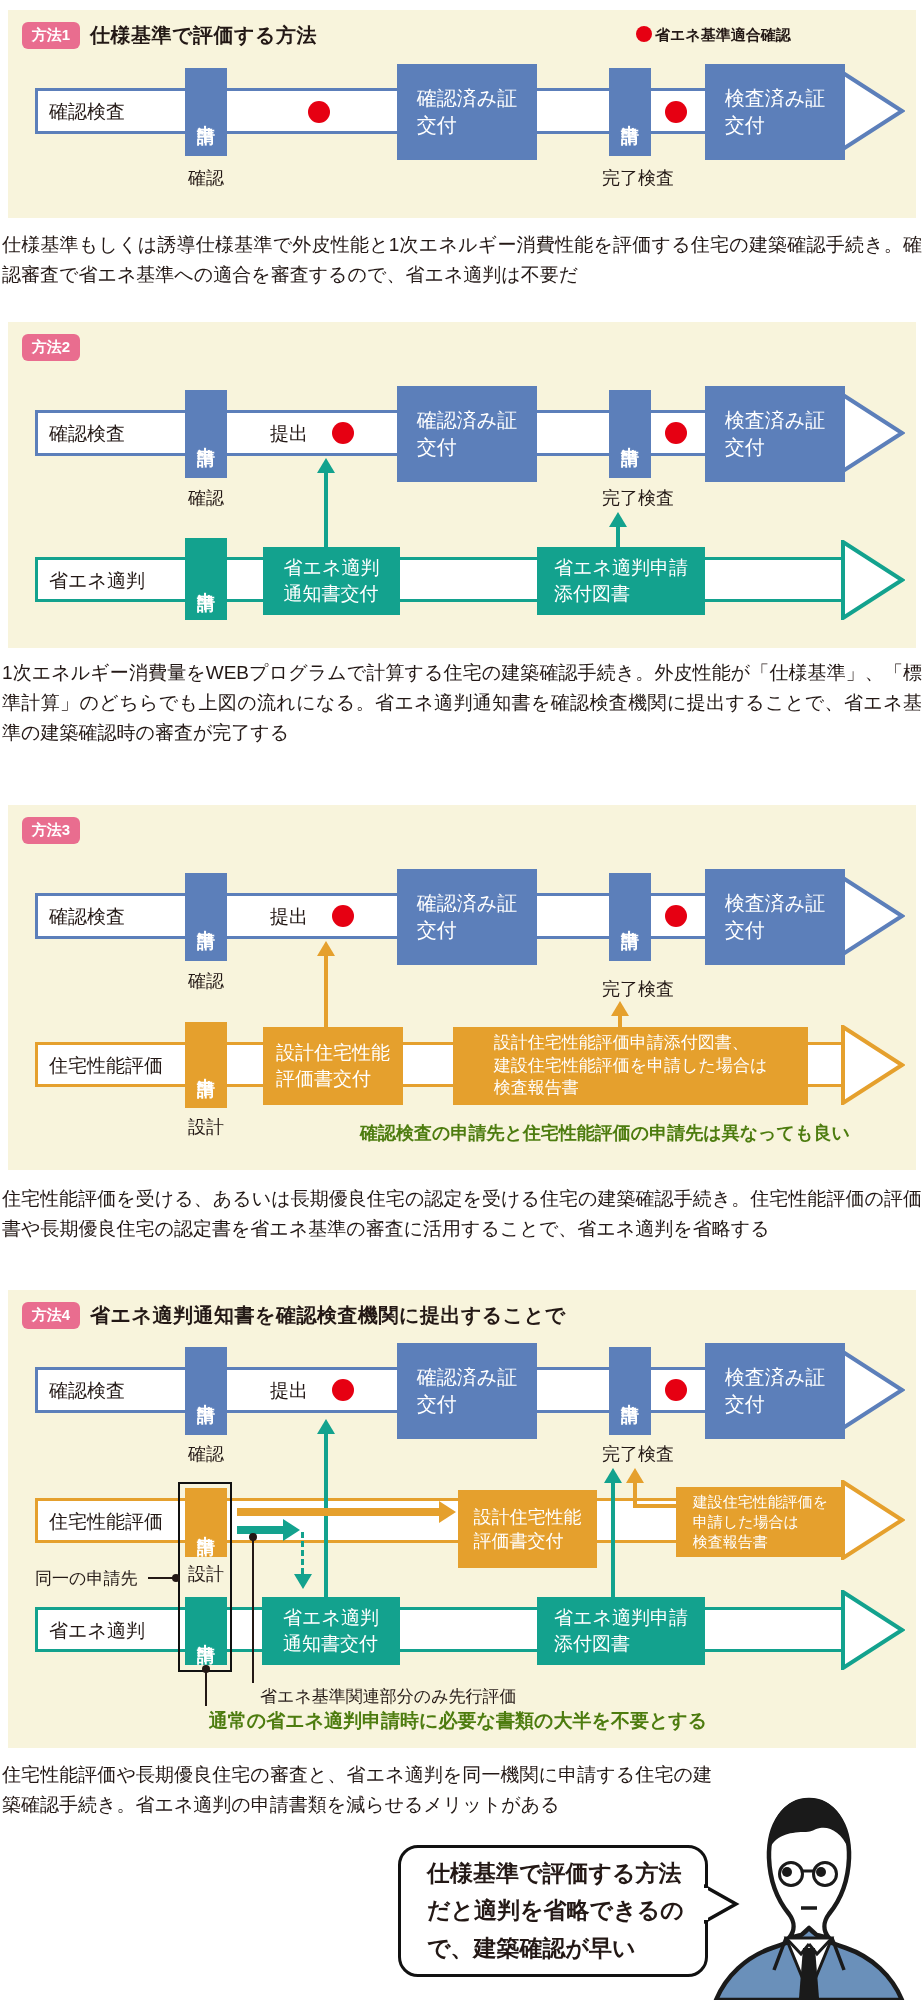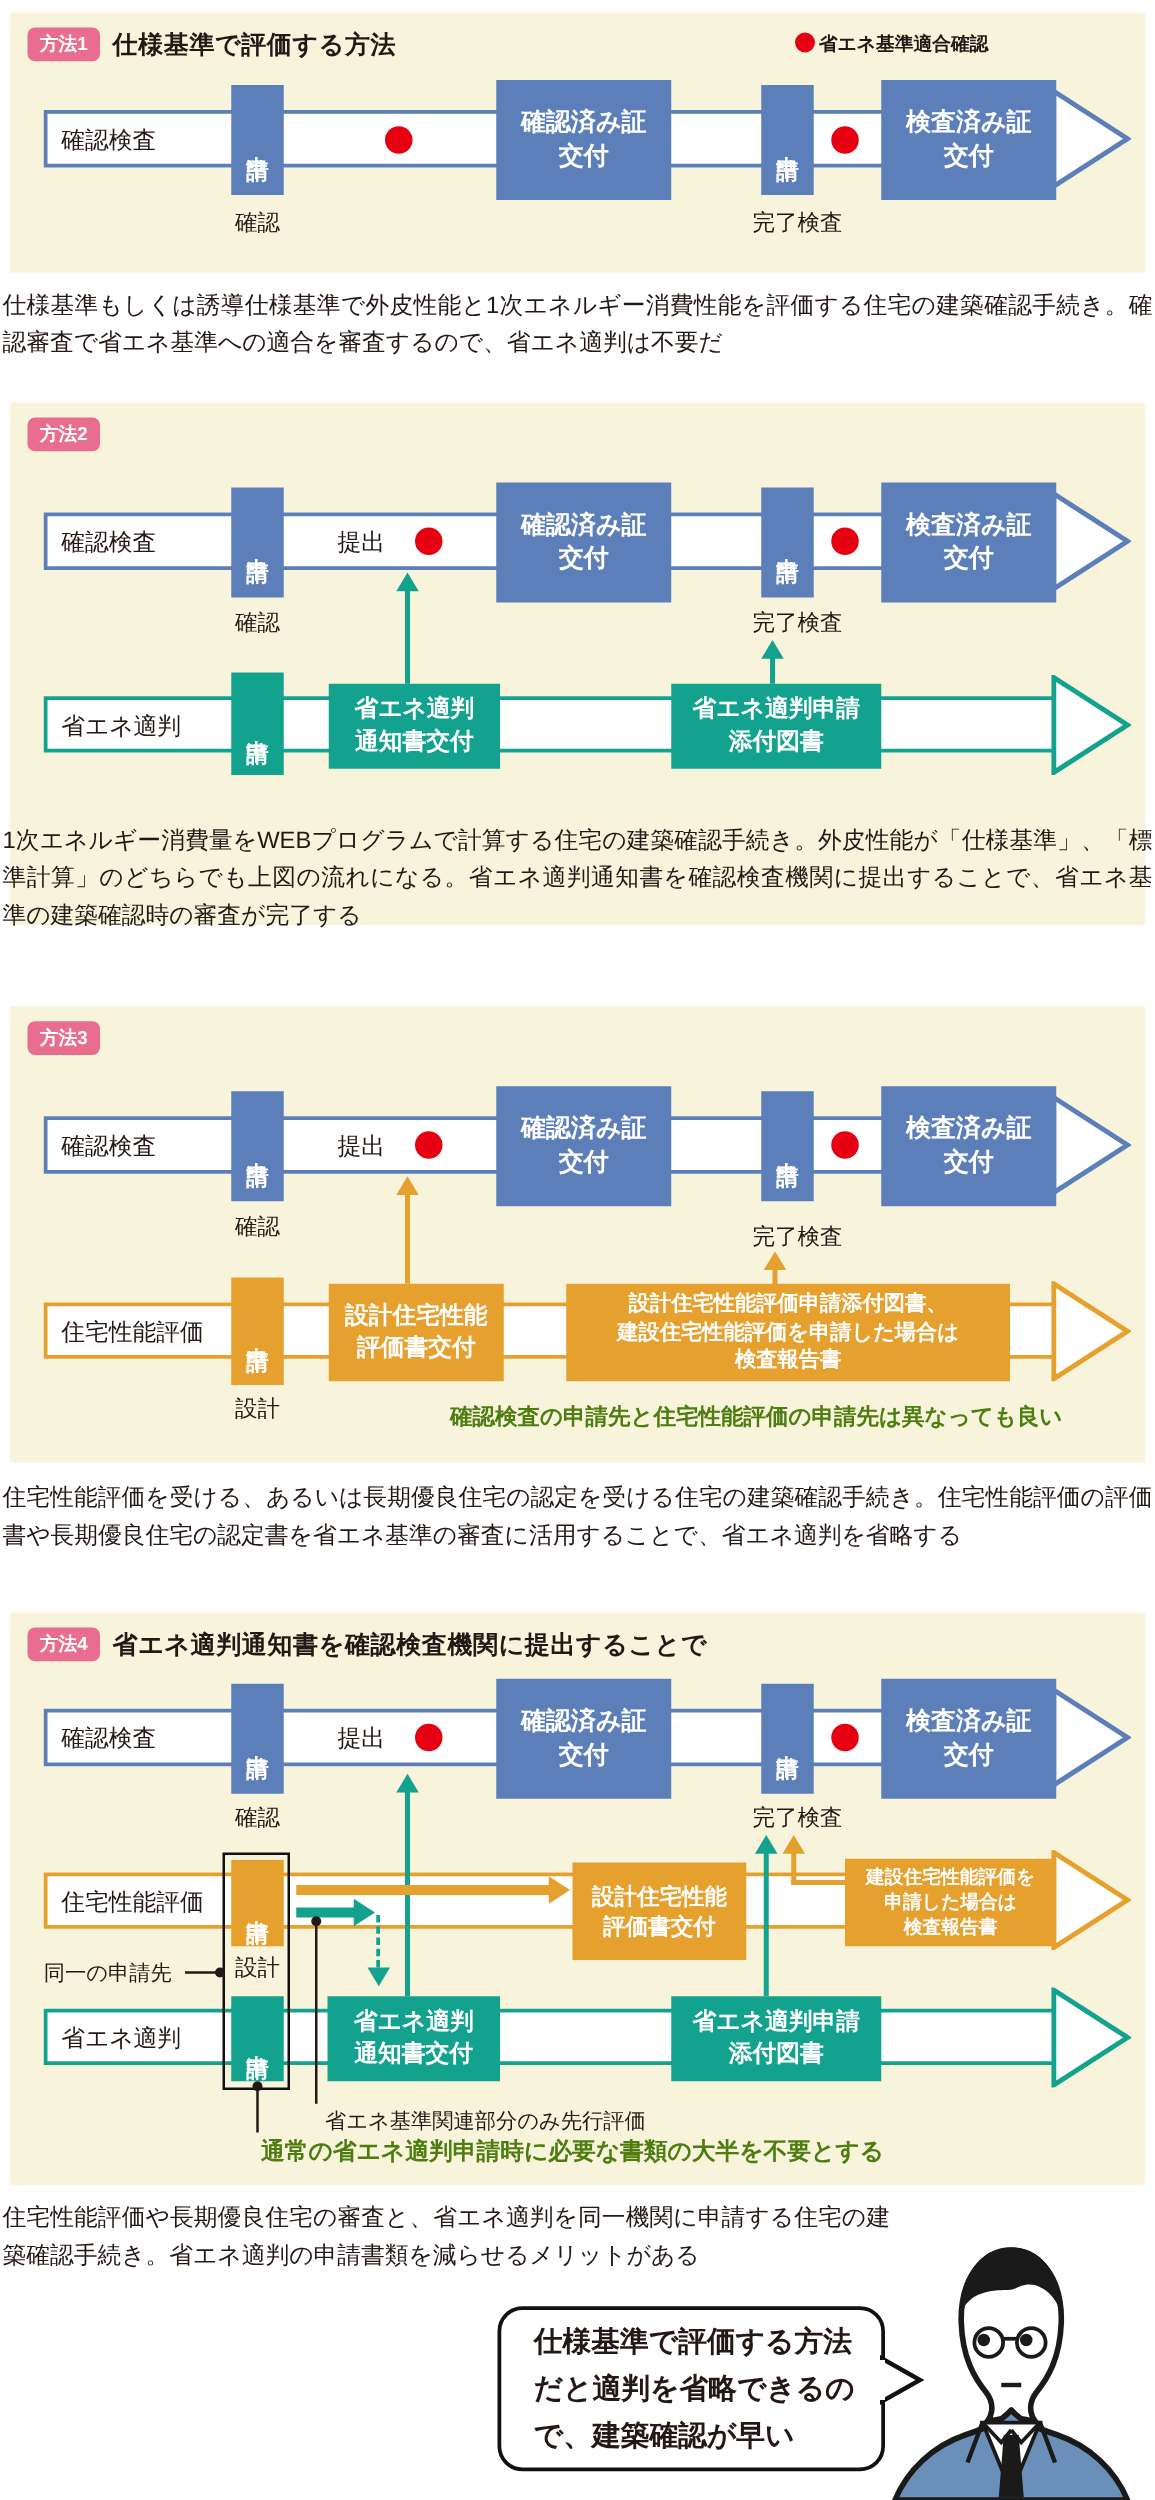--- a/index.html
+++ b/index.html
@@ -13,21 +13,21 @@
            display:flex; align-items:center; justify-content:center; }
   .ptitle { position:absolute; left:82px; top:12px; font-size:20px; font-weight:bold; letter-spacing:0.5px; }
 
   .band { position:absolute; left:27px; width:810px; background:#fff; border:3px solid currentColor; }
   .band-h46 { height:46px; } .band-h45 { height:45px; }
   .rowlabel { position:absolute; left:41px; font-size:19px; color:#231815; }
 
   .vbox { position:absolute; width:42px; color:#fff; font-size:18px; font-weight:bold;
           writing-mode:vertical-rl; text-orientation:upright; letter-spacing:2px;
           display:flex; align-items:center; justify-content:center; z-index:3; }
-  .mbox { position:absolute; color:#fff; font-weight:bold; text-align:center; white-space:pre-line;
+  .mbox { position:absolute; color:#fff; font-weight:normal; text-align:left; white-space:pre-line;
           display:flex; align-items:center; justify-content:center; line-height:1.35; z-index:3; }
   .bg-blue { background:#5c7fba; } .bg-teal { background:#13a28e; } .bg-orange { background:#e5a02d; }
   .c-blue { color:#5c7fba; } .c-teal { color:#13a28e; } .c-orange { color:#e5a02d; }
 
   .reddot { position:absolute; width:22px; height:22px; border-radius:50%; background:#e60012; z-index:4; }
   .flowtext { position:absolute; font-size:19px; z-index:4; }
   .sublabel { position:absolute; font-size:18px; text-align:center; width:80px; z-index:4; }
 
   .ah { position:absolute; z-index:2; }
   .vl { position:absolute; width:4px; background:currentColor; z-index:5; }
@@ -83,21 +83,21 @@
     <div class="sublabel" style="left:575px; top:156px; width:110px;">完了検査</div>
     <div class="reddot" style="left:657px; top:91px;"></div>
     <div class="mbox bg-blue" style="left:697px; top:54px; width:140px; height:96px; font-size:20px;">検査済み証
 交付</div>
     <svg class="ah c-blue" style="left:833px; top:61px;" width="64" height="80" viewBox="0 0 64 80">
         <polygon points="2,2 61,40 2,78" fill="#fff" stroke="currentColor" stroke-width="4"></polygon>
       </svg>
   </div>
   <div class="caption" style="top:230px;">仕様基準もしくは誘導仕様基準で外皮性能と1次エネルギー消費性能を評価する住宅の建築確認手続き。確認審査で省エネ基準への適合を審査するので、省エネ適判は不要だ</div>
 
-  <div class="panel" style="top:322px; height:418px;">
+  <div class="panel" style="top:322px; height:326px;">
     <div class="badge">方法2</div>
 
     <div class="band band-h46 c-blue" style="top:88px;"></div>
     <div class="rowlabel" style="top:99px;">確認検査</div>
     <div class="vbox bg-blue" style="left:177px; top:68px; height:88px;">申請</div>
     <div class="sublabel" style="left:158px; top:164px;">確認</div>
     <div class="flowtext" style="left:262px; top:99px;">提出</div>
     <div class="reddot" style="left:324px; top:100px;"></div>
     <div class="mbox bg-blue" style="left:389px; top:64px; width:140px; height:96px; font-size:20px;">確認済み証
 交付</div>

